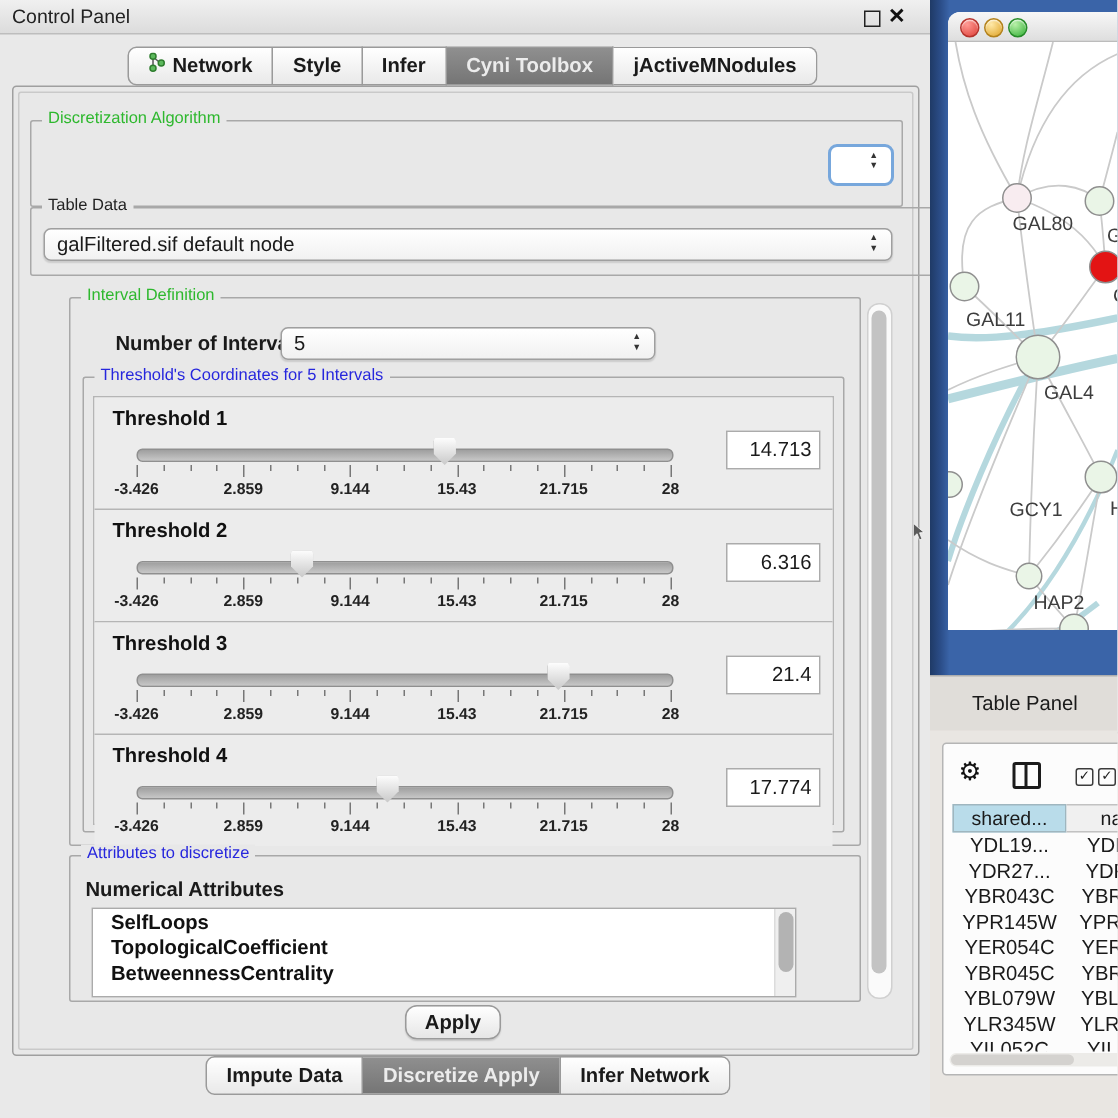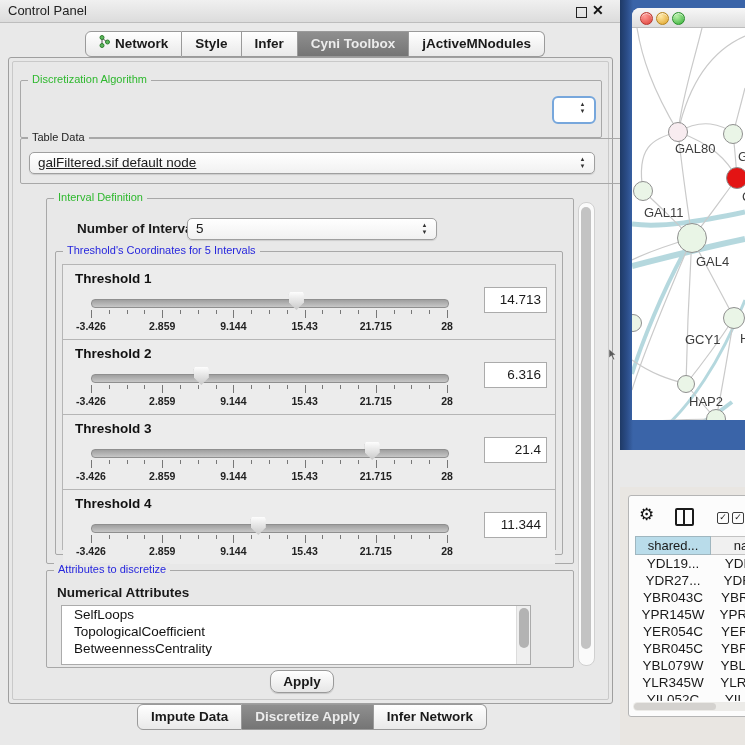--- a/index.html
+++ b/index.html
@@ -55,21 +55,21 @@
   .tick{position:absolute;top:0;width:1px;background:#777;}
   .tick.major{height:8px;}
   .tick.minor{height:4px;}
   .th-ticklabels{position:absolute;left:28px;top:55px;width:356px;height:12px;}
   .ticklab{position:absolute;transform:translateX(-50%);font-size:10.5px;font-weight:bold;color:#222;white-space:nowrap;}
   .th-value{position:absolute;right:8px;top:22px;width:56px;height:24px;background:#fff;
      border:1px solid #ababab;font-size:13.5px;line-height:24px;text-align:right;padding-right:5px;}
   
   .listbox{position:absolute;left:14px;top:34px;width:468px;height:58px;background:#fff;
      border:1px solid #ababab;overflow:hidden;}
-  .listitem{font-size:13.5px;line-height:17px;padding-left:12px;color:#111;white-space:nowrap;}
+  .listitem{font-size:13.5px;line-height:17px;padding-left:12px;color:#111;white-space:nowrap;font-weight:bold;}
   .list-vtrack{position:absolute;right:0;top:0;width:13px;height:100%;background:#efefef;border-left:1px solid #dcdcdc;}
   .list-vthumb{position:absolute;right:1px;top:2px;width:10px;height:40px;background:#b3b3b3;border-radius:5px;}
   .apply-btn{position:absolute;left:256px;top:482px;width:62px;height:21px;border:1px solid #9a9a9a;border-radius:8px;
      background:linear-gradient(#ffffff,#e6e6e6);font-size:13.5px;font-weight:bold;text-align:center;line-height:21px;box-shadow:0 1px 1px rgba(0,0,0,.15);}
   .bottom-tabbar{position:absolute;left:137px;top:704px;height:24px;display:flex;justify-content:flex-end;}
   
   #right-panel{position:absolute;left:620px;top:0;width:125px;height:745px;}
   .net-frame{position:absolute;left:0;top:0;width:125px;height:450px;
      background:linear-gradient(90deg,#1f3a66 0px,#2b4d88 7px,#3a64a8 13px);}
   .net-window{position:absolute;left:12px;top:8px;width:113px;height:412px;background:#fff;border-top-left-radius:8px;overflow:hidden;}
@@ -148,21 +148,21 @@
   <div class="groupbox" style="left:20px;top:80px;width:580px;height:56px;">
     <span class="legend green">Discretization Algorithm</span>
   </div>
   <div class="focusring" style="left:552px;top:96px;width:40px;height:24px;">
     <span class="stepper"><span>▲</span><br><span>▼</span></span>
   </div>
 
 
   <div class="groupbox" style="left:20px;top:138px;width:580px;height:44px;padding-left:47px;">
     <span class="legend dark">Table Data</span>
-    <div class="combo" style="left:8px;top:13px;width:556px;height:20px;text-decoration:underline;">
+    <div class="combo" style="left:8px;top:13px;width:556px;height:20px;">
       <span>galFiltered.sif default node</span>
       <span class="stepper"><span>▲</span><br><span>▼</span></span>
     </div>
   </div>
 
   <div class="scrollpane">
 
     <div class="groupbox" style="left:32px;top:10px;width:526px;height:364px;">
       <span class="legend green">Interval Definition</span>
       <span style="position:absolute;left:30px;top:22px;font-size:13.5px;font-weight:bold;">Number of Intervals</span>
@@ -312,21 +312,21 @@
                 <div class="tick major" style="left: 356px;"></div>
               </div>
               <div class="th-ticklabels">
                 <span class="ticklab" style="left: 0px;">-3.426</span>
                 <span class="ticklab" style="left: 71.2px;">2.859</span>
                 <span class="ticklab" style="left: 142.4px;">9.144</span>
                 <span class="ticklab" style="left: 213.6px;">15.43</span>
                 <span class="ticklab" style="left: 284.8px;">21.715</span>
                 <span class="ticklab" style="left: 356px;">28</span>
               </div>
-              <div class="th-value">11.344</div>
+              <div class="th-value">17.774</div>
             </div>
           </div>
       </div>
     </div>
 
     <div class="groupbox" style="left:32px;top:382px;width:526px;height:96px;">
       <span class="legend blue">Attributes to discretize</span>
       <span style="position:absolute;left:10px;top:14px;font-size:13.5px;font-weight:bold;">Numerical Attributes</span>
       <div class="listbox" id="attr-list">
         <div class="list-vtrack">
@@ -406,24 +406,27 @@
           <div class="node" style="left: 91px; top: 279px; width: 22px; height: 22px; background: rgb(234, 245, 231);"></div>
           <div class="node" style="left: -8px; top: 286px; width: 18px; height: 18px; background: rgb(234, 245, 231);"></div>
           <div class="node" style="left: 45px; top: 347px; width: 18px; height: 18px; background: rgb(234, 245, 231);"></div>
           <div class="node" style="left: 74px; top: 381px; width: 20px; height: 20px; background: rgb(233, 245, 230);"></div>
           <div class="nlabel" style="left: 43px; top: 113px;">GAL80</div>
           <div class="nlabel" style="left: 106px; top: 121px;">G</div>
           <div class="nlabel" style="left: 110px; top: 161px;">C</div>
           <div class="nlabel" style="left: 12px; top: 177px;">GAL11</div>
           <div class="nlabel" style="left: 64px; top: 226px;">GAL4</div>
           <div class="nlabel" style="left: 108px; top: 303px;">H</div>
-          <div class="nlabel" style="left: 17px; top: 304px; padding-left: 36px;">GCY1</div>
+          <div class="nlabel" style="left: 5px; top: 304px; padding-left: 36px;">GCY1</div>
           <div class="nlabel" style="left: 57px; top: 366px;">HAP2</div>
         </div>
     </div>
+  </div>
+  <div class="tp-header">
+    <span class="tp-title">Table Panel</span>
   </div>
   <div class="tp-body">
     <div class="tp-panel">
       <span class="gear">⚙</span>
       <span class="split-icon"></span>
       <span class="cbx" style="left:88px;">✓</span>
       <span class="cbx" style="left:103px;">✓</span>
       <div class="tbl-header">
         <div class="tbl-hcell c1">shared...</div>
         <div class="tbl-hcell c2">name</div>

